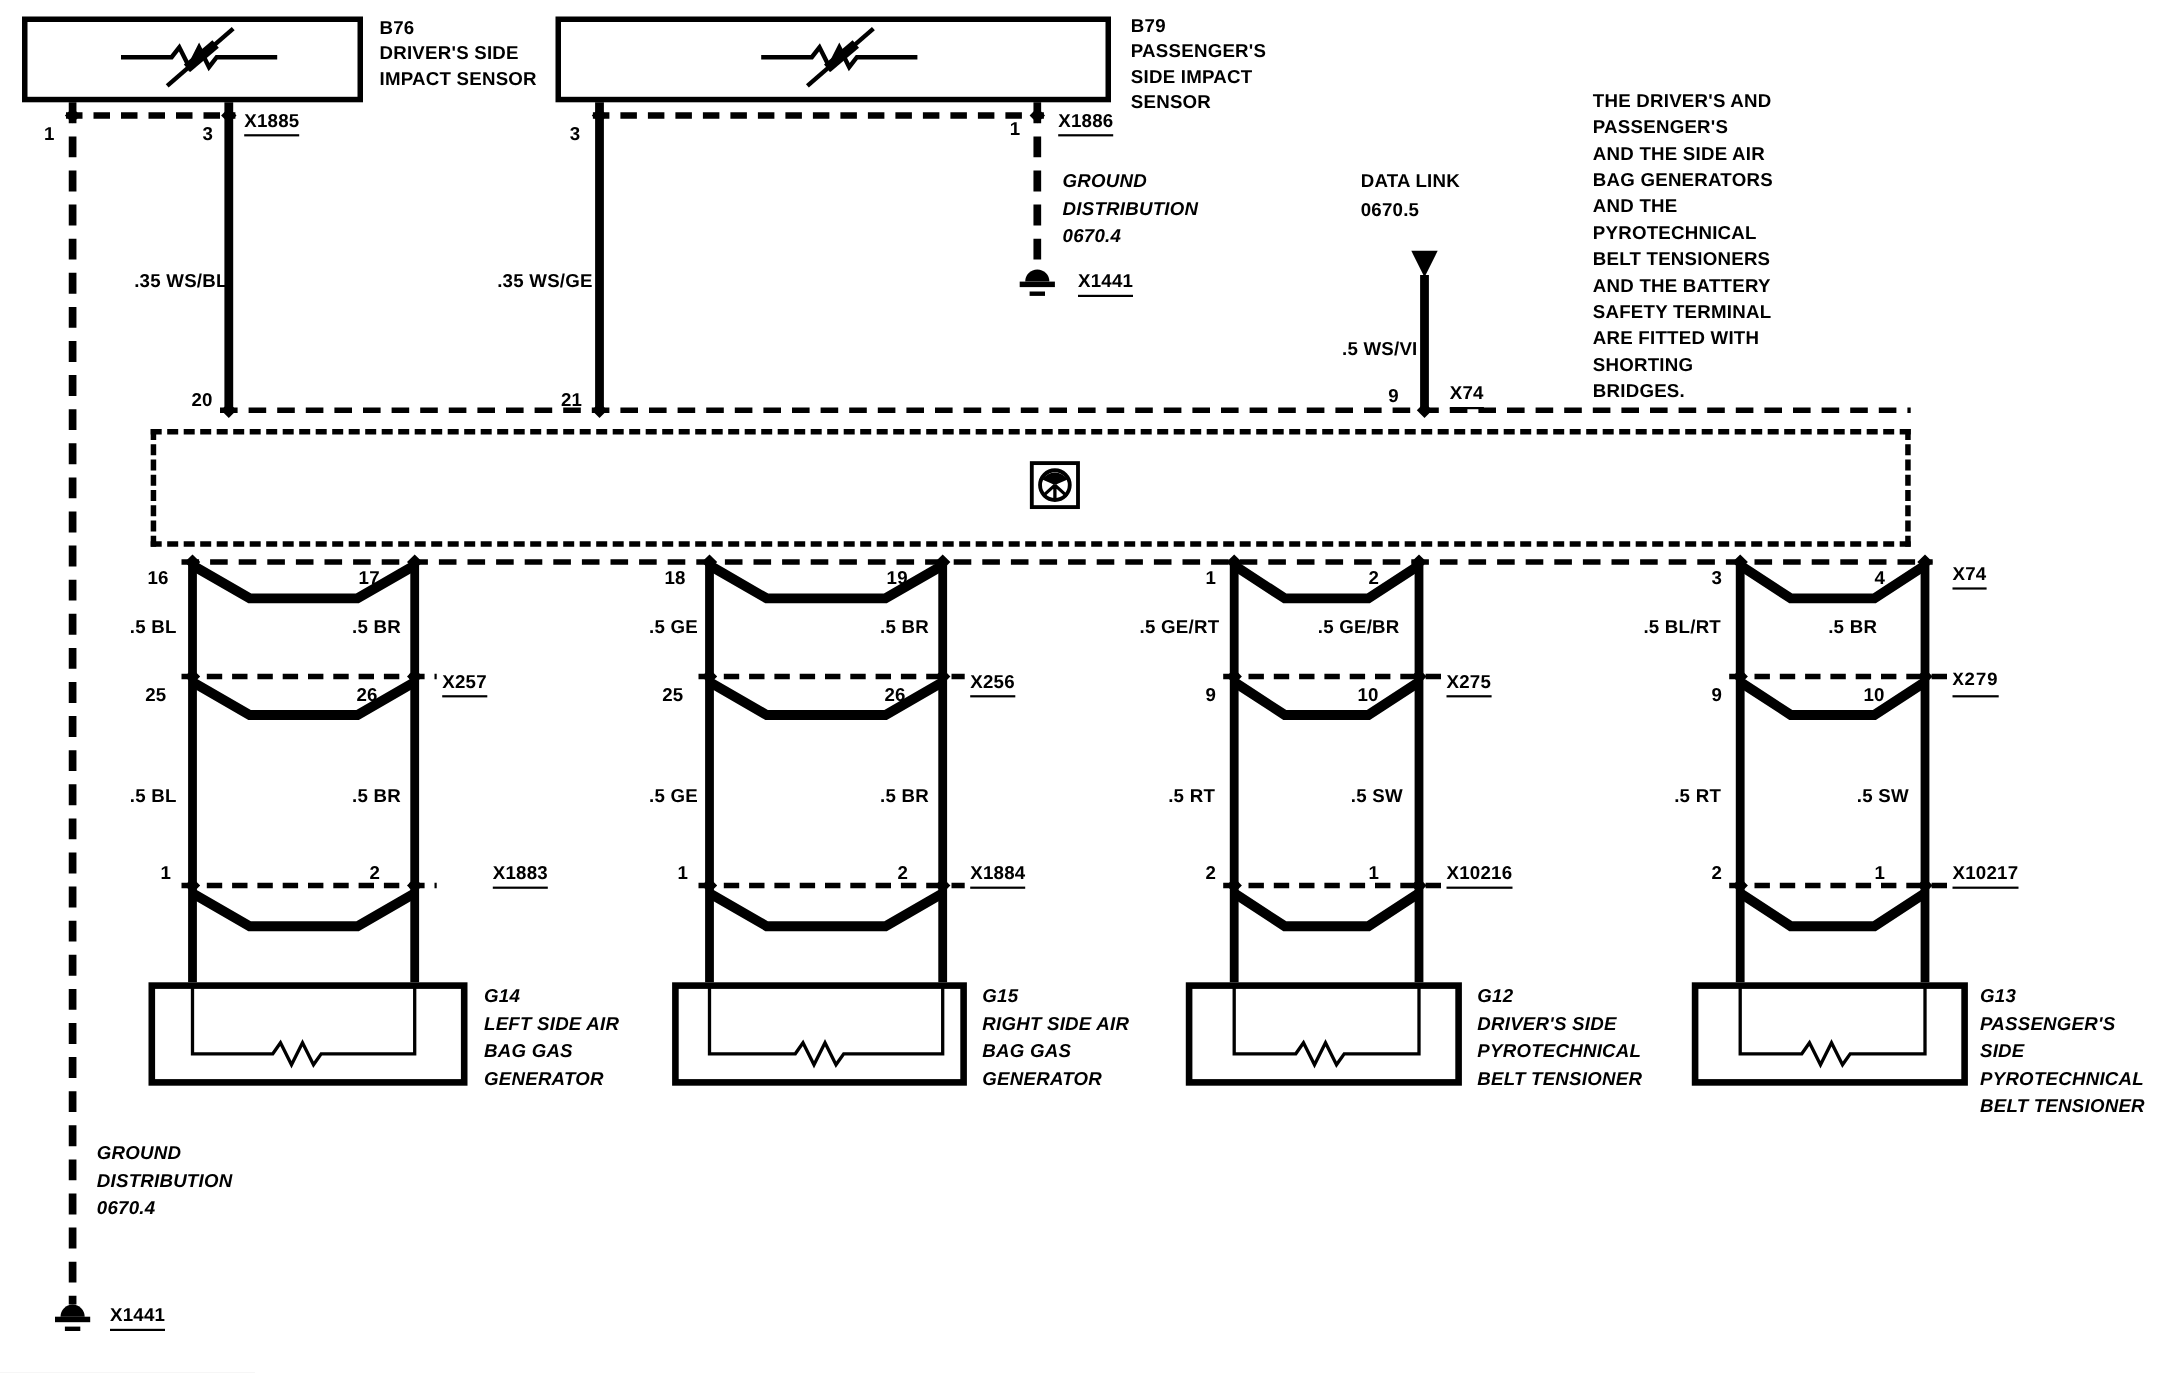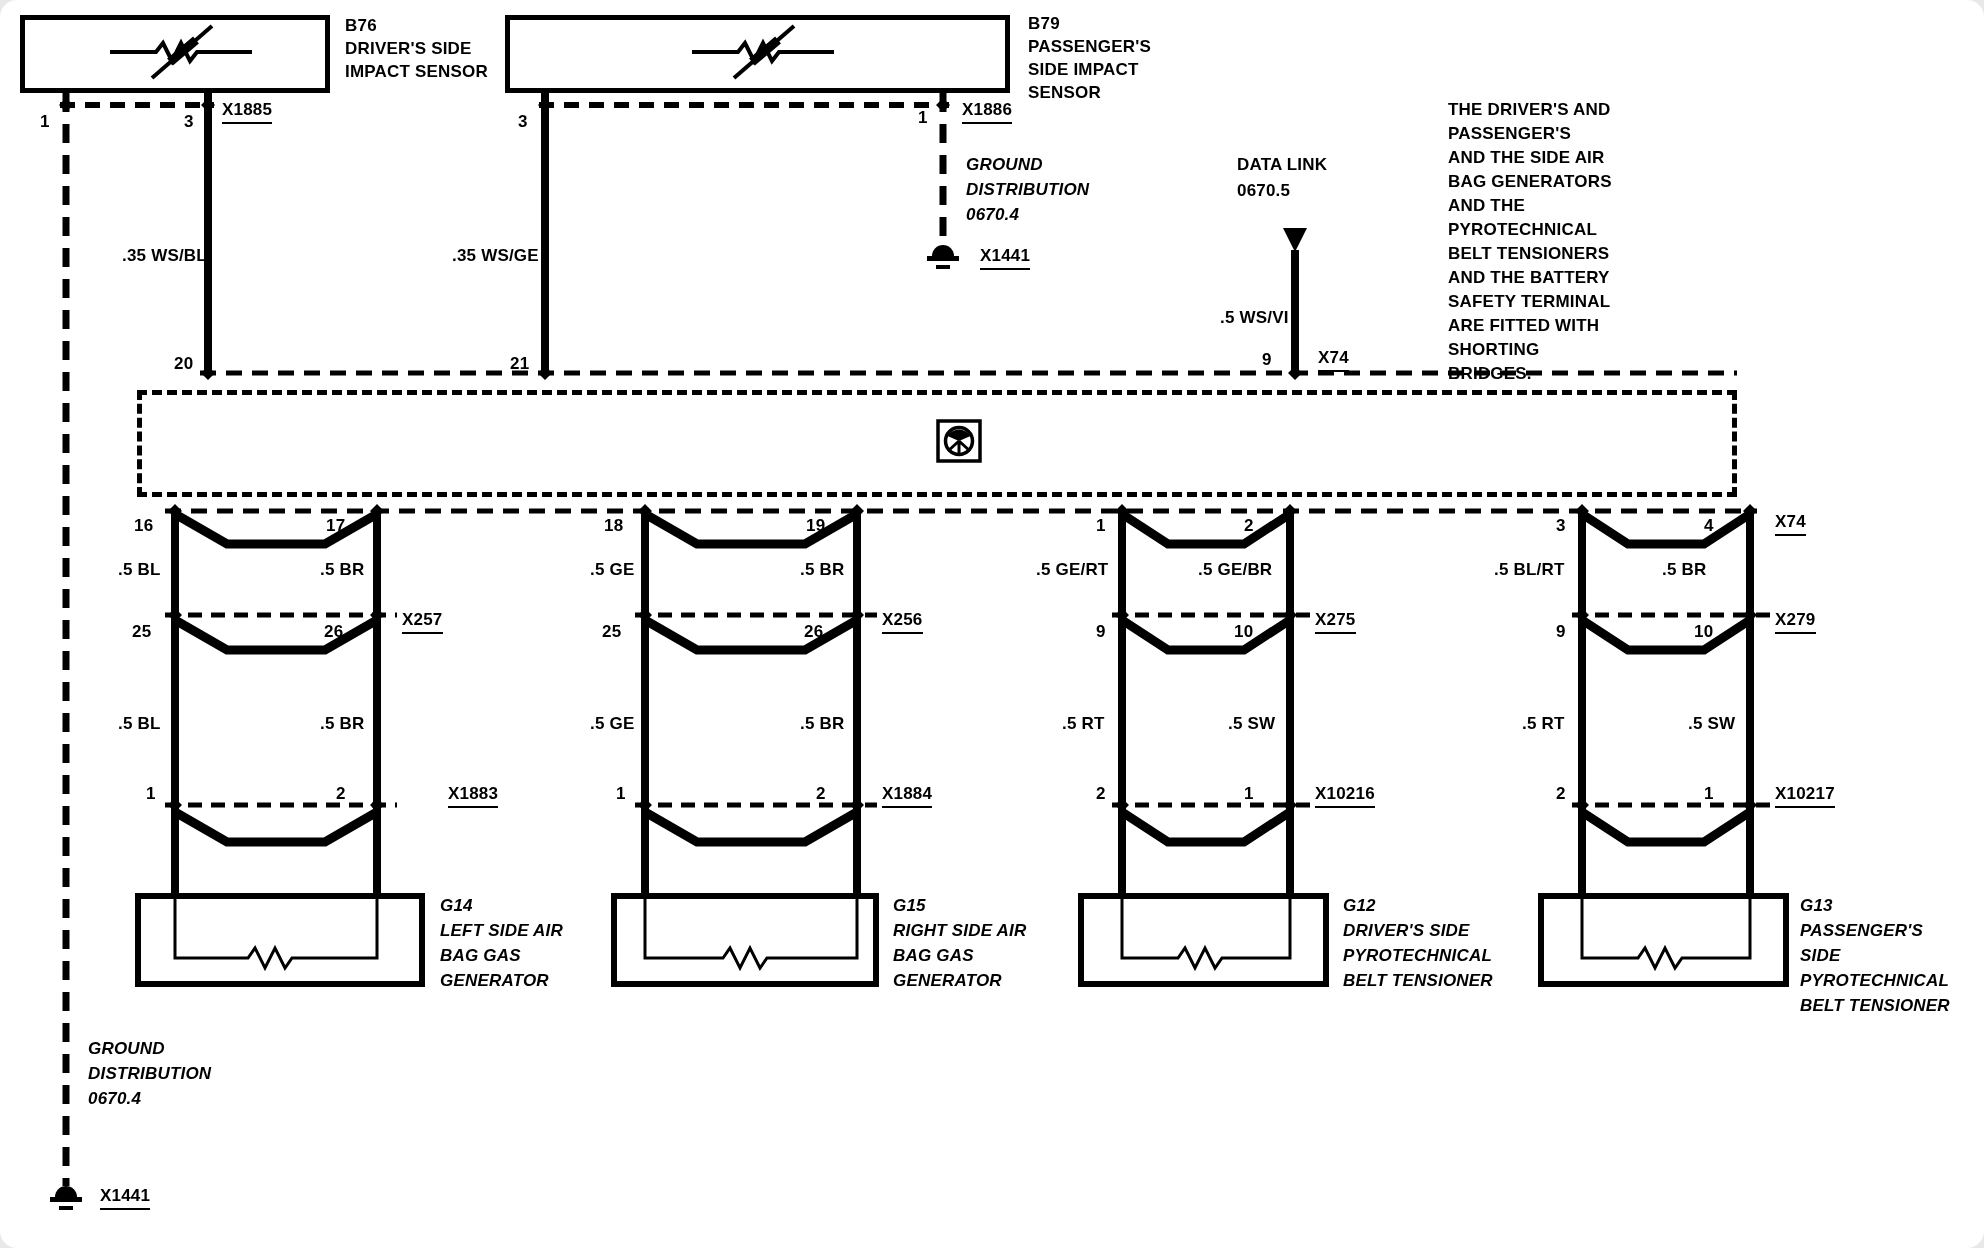--- a/index.html
+++ b/index.html
@@ -1,25 +1,25 @@
 <!DOCTYPE html>
 <html><head>
 <meta charset="utf-8">
 <style>
   html,body{margin:0;padding:0;background:#e8e8e8;}
   #canvas{position:relative;width:1984px;height:1248px;background:#ffffff;overflow:hidden;
-          font-family:"Liberation Sans",sans-serif;color:#000;border-radius:17px;}
+          font-family:"Liberation Sans",sans-serif;color:#000;}
   .t{position:absolute;font:bold 17px/23px "Liberation Sans",sans-serif;color:#000;
      white-space:pre-line;letter-spacing:.2px;}
   .x{border-bottom:2.5px solid #000;padding-bottom:1px;display:inline-block;}
   .box{position:absolute;border:5px solid #000;background:#fff;box-sizing:border-box;}
   .gbox{position:absolute;border:6px solid #000;background:transparent;box-sizing:border-box;}
   .a12{position:absolute;border:5px dashed #000;box-sizing:border-box;background:transparent;}
   svg{position:absolute;left:0;top:0;}
-  .lh25{line-height:25px;font-style:italic;} .lh26{line-height:26px;} .lh24{line-height:24px;margin-top:18px;}
+  .lh25{line-height:25px;font-style:italic;} .lh26{line-height:26px;} .lh24{line-height:24px;}
 </style>
 </head>
 <body>
 
 <div id="canvas">
 
   <div class="box" style="left:20px;top:15px;width:310px;height:78px;"></div>
   <div class="box" style="left:505px;top:15px;width:505px;height:78px;"></div>
   <div class="a12" style="left:137px;top:390px;width:1600px;height:107px;"></div>
   <div class="gbox" style="left:135px;top:893px;width:290px;height:94px;"></div>
@@ -215,21 +215,21 @@
 PYROTECHNICAL
 BELT TENSIONER</div>
 
   <div class="t" style="left:1556px;top:514px;">3</div>
   <div class="t" style="left:1704px;top:514px;">4</div>
   <div class="t" style="left:1775px;top:510px;"><span class="x">X74</span></div>
   <div class="t" style="left:1494px;top:558px;">.5 BL/RT</div>
   <div class="t" style="left:1662px;top:558px;">.5 BR</div>
   <div class="t" style="left:1556px;top:620px;">9</div>
   <div class="t" style="left:1694px;top:620px;">10</div>
-  <div class="t" style="left:1775px;top:608px;"><span class="x">X279</span></div>
+  <div class="t" style="left:1775px;top:608px;font-family:Liberation Mono, monospace;"><span class="x">X279</span></div>
   <div class="t" style="left:1522px;top:712px;">.5 RT</div>
   <div class="t" style="left:1688px;top:712px;">.5 SW</div>
   <div class="t" style="left:1556px;top:782px;">2</div>
   <div class="t" style="left:1704px;top:782px;">1</div>
   <div class="t" style="left:1775px;top:782px;"><span class="x">X10217</span></div>
   <div class="t lh25" style="left:1800px;top:893px;">G13
 PASSENGER'S
 SIDE
 PYROTECHNICAL
 BELT TENSIONER</div>

